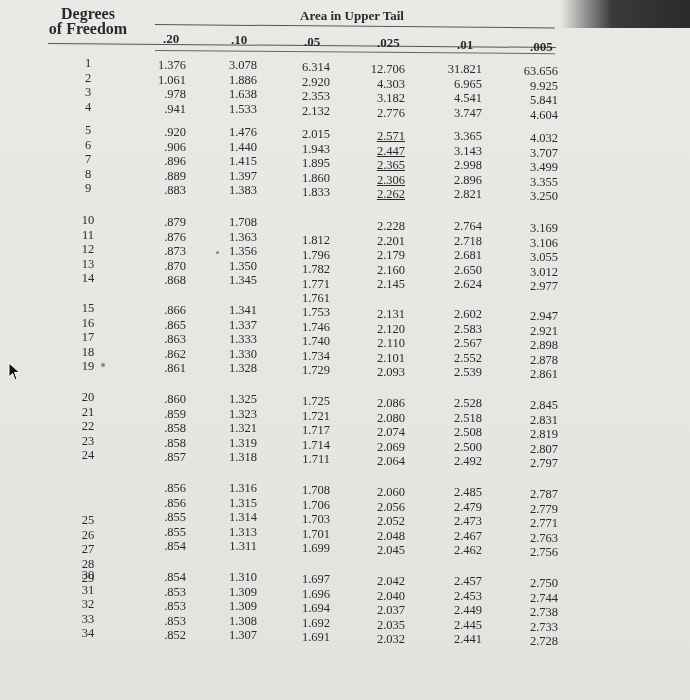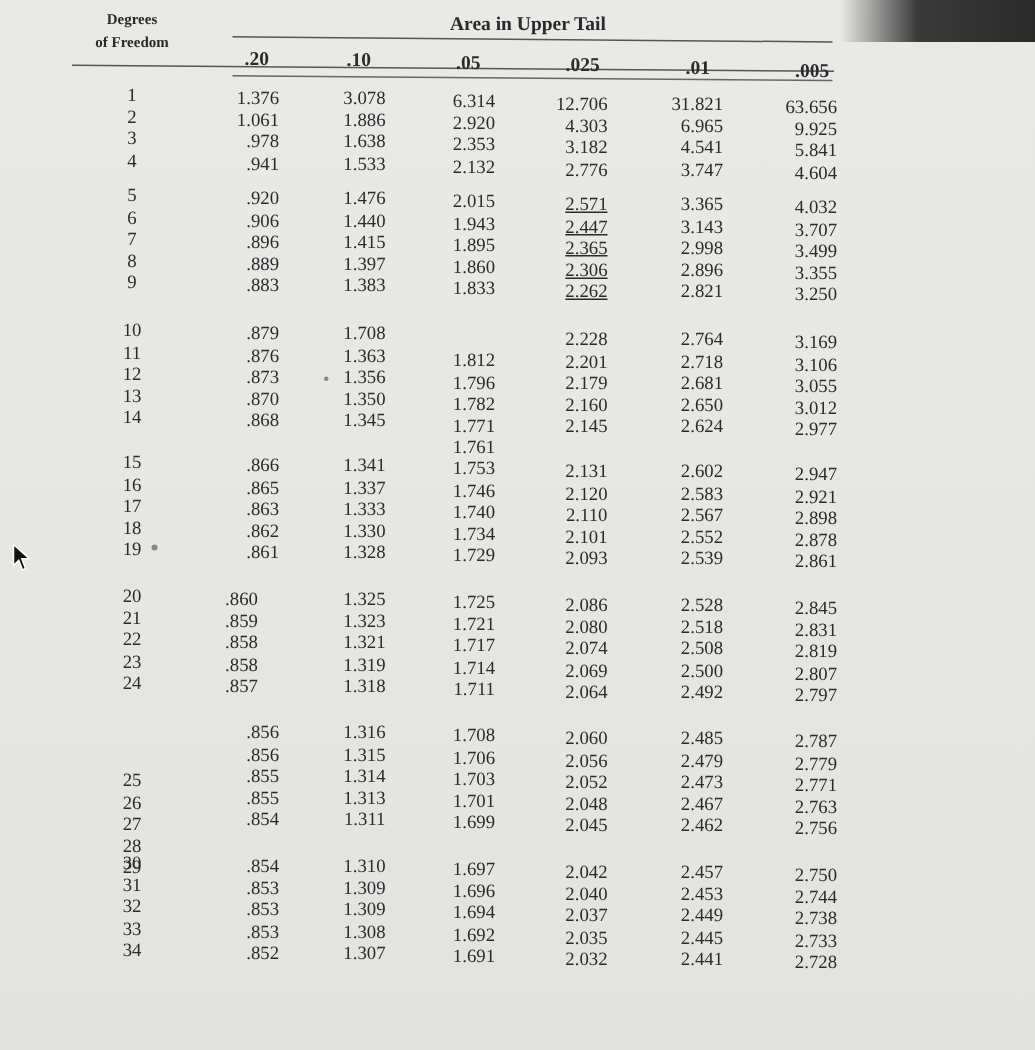--- a/index.html
+++ b/index.html
@@ -8,21 +8,21 @@
     background: linear-gradient(180deg, #e9e9e6 0%, #e6e6e3 50%, #e2e2df 100%);
     font-family: "Liberation Serif", "DejaVu Serif", serif;
     color:#2a2a2e;
     position:relative;
   }
   .topbar {
     position:absolute; left:560px; top:0; width:130px; height:28px;
     background: linear-gradient(90deg, rgba(60,60,60,0) 0%, #3a3a3a 40%, #2a2a2a 100%);
   }
   .page { position:absolute; left:0; top:0; width:690px; height:700px; }
-  .hdr-df { position:absolute; left:48px; top:6px; font-weight:bold; font-size:10px; line-height:15px; text-align:center; width:80px; }
+  .hdr-df { position:absolute; left:48px; top:6px; font-weight:bold; font-size:16px; line-height:15px; text-align:center; width:80px; }
   .hdr-area { position:absolute; left:300px; top:8px; font-weight:bold; font-size:13px; }
   .rule1 { position:absolute; left:155px; top:24px; width:400px; height:1px; background:#555; transform:rotate(0.5deg); transform-origin:left; }
   .rule2 { position:absolute; left:48px; top:43px; width:508px; height:1px; background:#555; transform:rotate(0.45deg); transform-origin:left; }
   .rule3 { position:absolute; left:155px; top:50px; width:400px; height:1px; background:#666; transform:rotate(0.45deg); transform-origin:left; }
   .colhdr { position:absolute; font-weight:bold; font-size:13px; }
   .group { position:absolute; font-size:12.5px; line-height:14.5px; }
   .col { position:absolute; text-align:right; white-space:pre; }
   .dfcol { position:absolute; text-align:center; width:24px; }
   .cursor { position:absolute; left:8px; top:362px; }
   .dot { position:absolute; width:4px; height:4px; border-radius:50%; background:#888; }
@@ -111,21 +111,21 @@
         <div class="col" style="left: 508px; width: 50px; top: 6px;"><div>2.947</div><div>2.921</div><div>2.898</div><div>2.878</div><div>2.861</div></div>
       </div>
       <div class="group" style="left: 0px; top: 392px;">
         <div class="dfcol" style="left: 76px; top: -2px;">
           <div>20</div>
           <div>21</div>
           <div>22</div>
           <div>23</div>
           <div>24</div>
         </div>
-        <div class="col" style="left: 136px; width: 50px; top: 0px; text-align: center;"><div>.860</div><div>.859</div><div>.858</div><div>.858</div><div>.857</div></div>
+        <div class="col" style="left: 136px; width: 50px; top: 0px;"><div>.860</div><div>.859</div><div>.858</div><div>.858</div><div>.857</div></div>
         <div class="col" style="left: 207px; width: 50px; top: 0px;"><div>1.325</div><div>1.323</div><div>1.321</div><div>1.319</div><div>1.318</div></div>
         <div class="col" style="left: 280px; width: 50px; top: 2px;"><div>1.725</div><div>1.721</div><div>1.717</div><div>1.714</div><div>1.711</div></div>
         <div class="col" style="left: 355px; width: 50px; top: 4px;"><div>2.086</div><div>2.080</div><div>2.074</div><div>2.069</div><div>2.064</div></div>
         <div class="col" style="left: 432px; width: 50px; top: 4px;"><div>2.528</div><div>2.518</div><div>2.508</div><div>2.500</div><div>2.492</div></div>
         <div class="col" style="left: 508px; width: 50px; top: 6px;"><div>2.845</div><div>2.831</div><div>2.819</div><div>2.807</div><div>2.797</div></div>
       </div>
       <div class="group" style="left: 0px; top: 481px;">
         <div class="dfcol" style="left: 76px; top: -2px; margin-top: 34px;">
           <div>25</div>
           <div>26</div>

